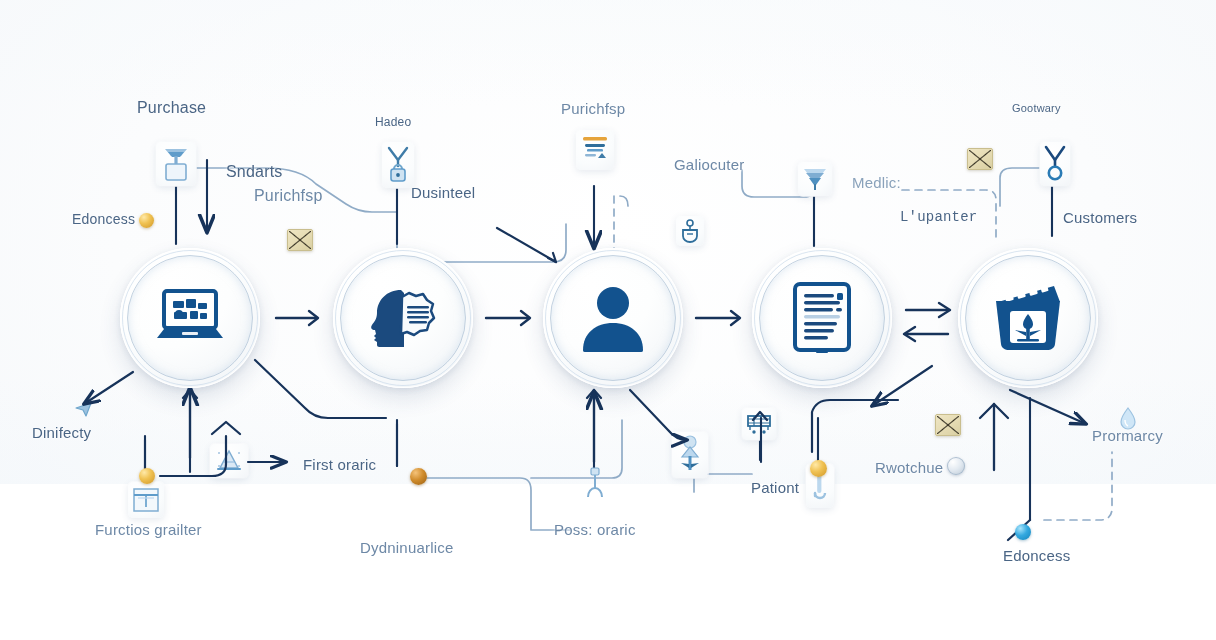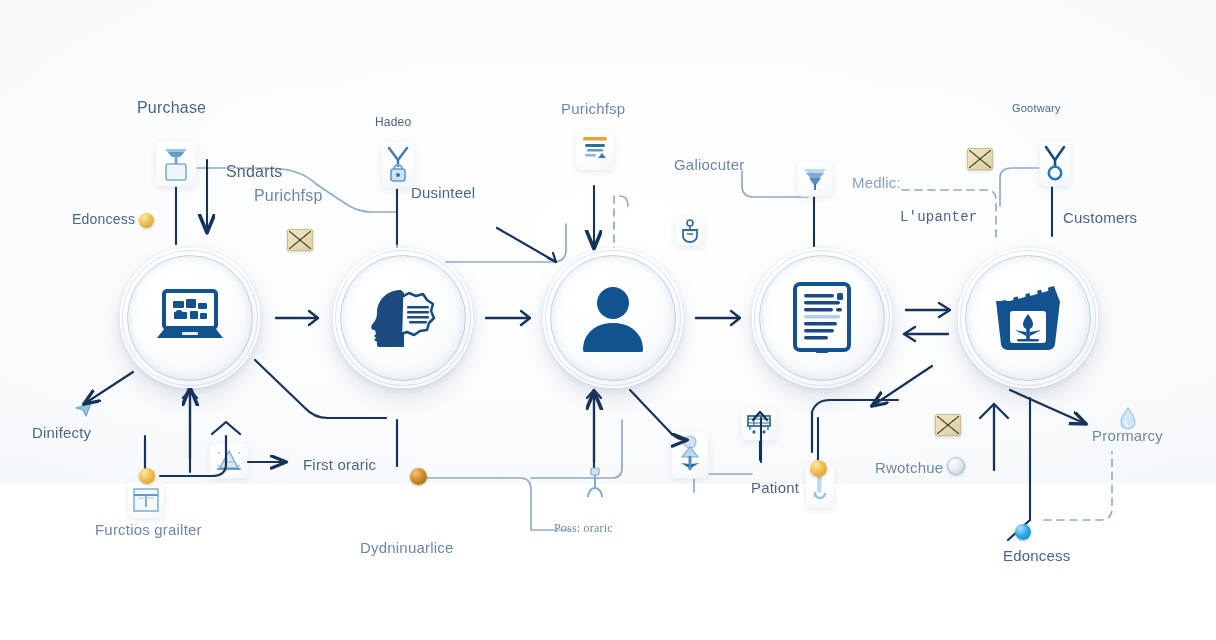--- a/index.html
+++ b/index.html
@@ -447,19 +447,19 @@
   <div class="lbl soft" style="left:674px;top:156px;font-size:15px;">Galiocuter</div>
   <div class="lbl pale" style="left:840px;top:174px;font-size:15px;">Medlic:</div>
   <div class="lbl" style="left:900px;top:209px;font-size:14px;font-family:Liberation Mono, monospace;">L'upanter</div>
   <div class="lbl" style="left:1012px;top:102px;font-size:11px;">Gootwary</div>
   <div class="lbl" style="left:1063px;top:209px;font-size:15px;">Customers</div>
 
   <div class="lbl" style="left:32px;top:424px;font-size:15px;">Dinifecty</div>
   <div class="lbl" style="left:303px;top:456px;font-size:15px;">First oraric</div>
   <div class="lbl soft" style="left:95px;top:521px;font-size:15px;">Furctios grailter</div>
   <div class="lbl soft" style="left:360px;top:539px;font-size:15px;">Dydninuarlice</div>
-  <div class="lbl soft" style="left:554px;top:521px;font-size:12px;font-family:Liberation Serif, serif;">Poss: oraric</div>
+  <div class="lbl soft" style="left:554px;top:521px;font-size:15px;">Poss: oraric</div>
   <div class="lbl" style="left:751px;top:479px;font-size:15px;">Pationt</div>
   <div class="lbl soft" style="left:875px;top:459px;font-size:15px;">Rwotchue</div>
   <div class="lbl" style="left:1003px;top:547px;font-size:15px;">Edoncess</div>
   <div class="lbl soft" style="left:1092px;top:427px;font-size:15px;">Prormarcy</div>
 
 </div>
 
 </body></html>

